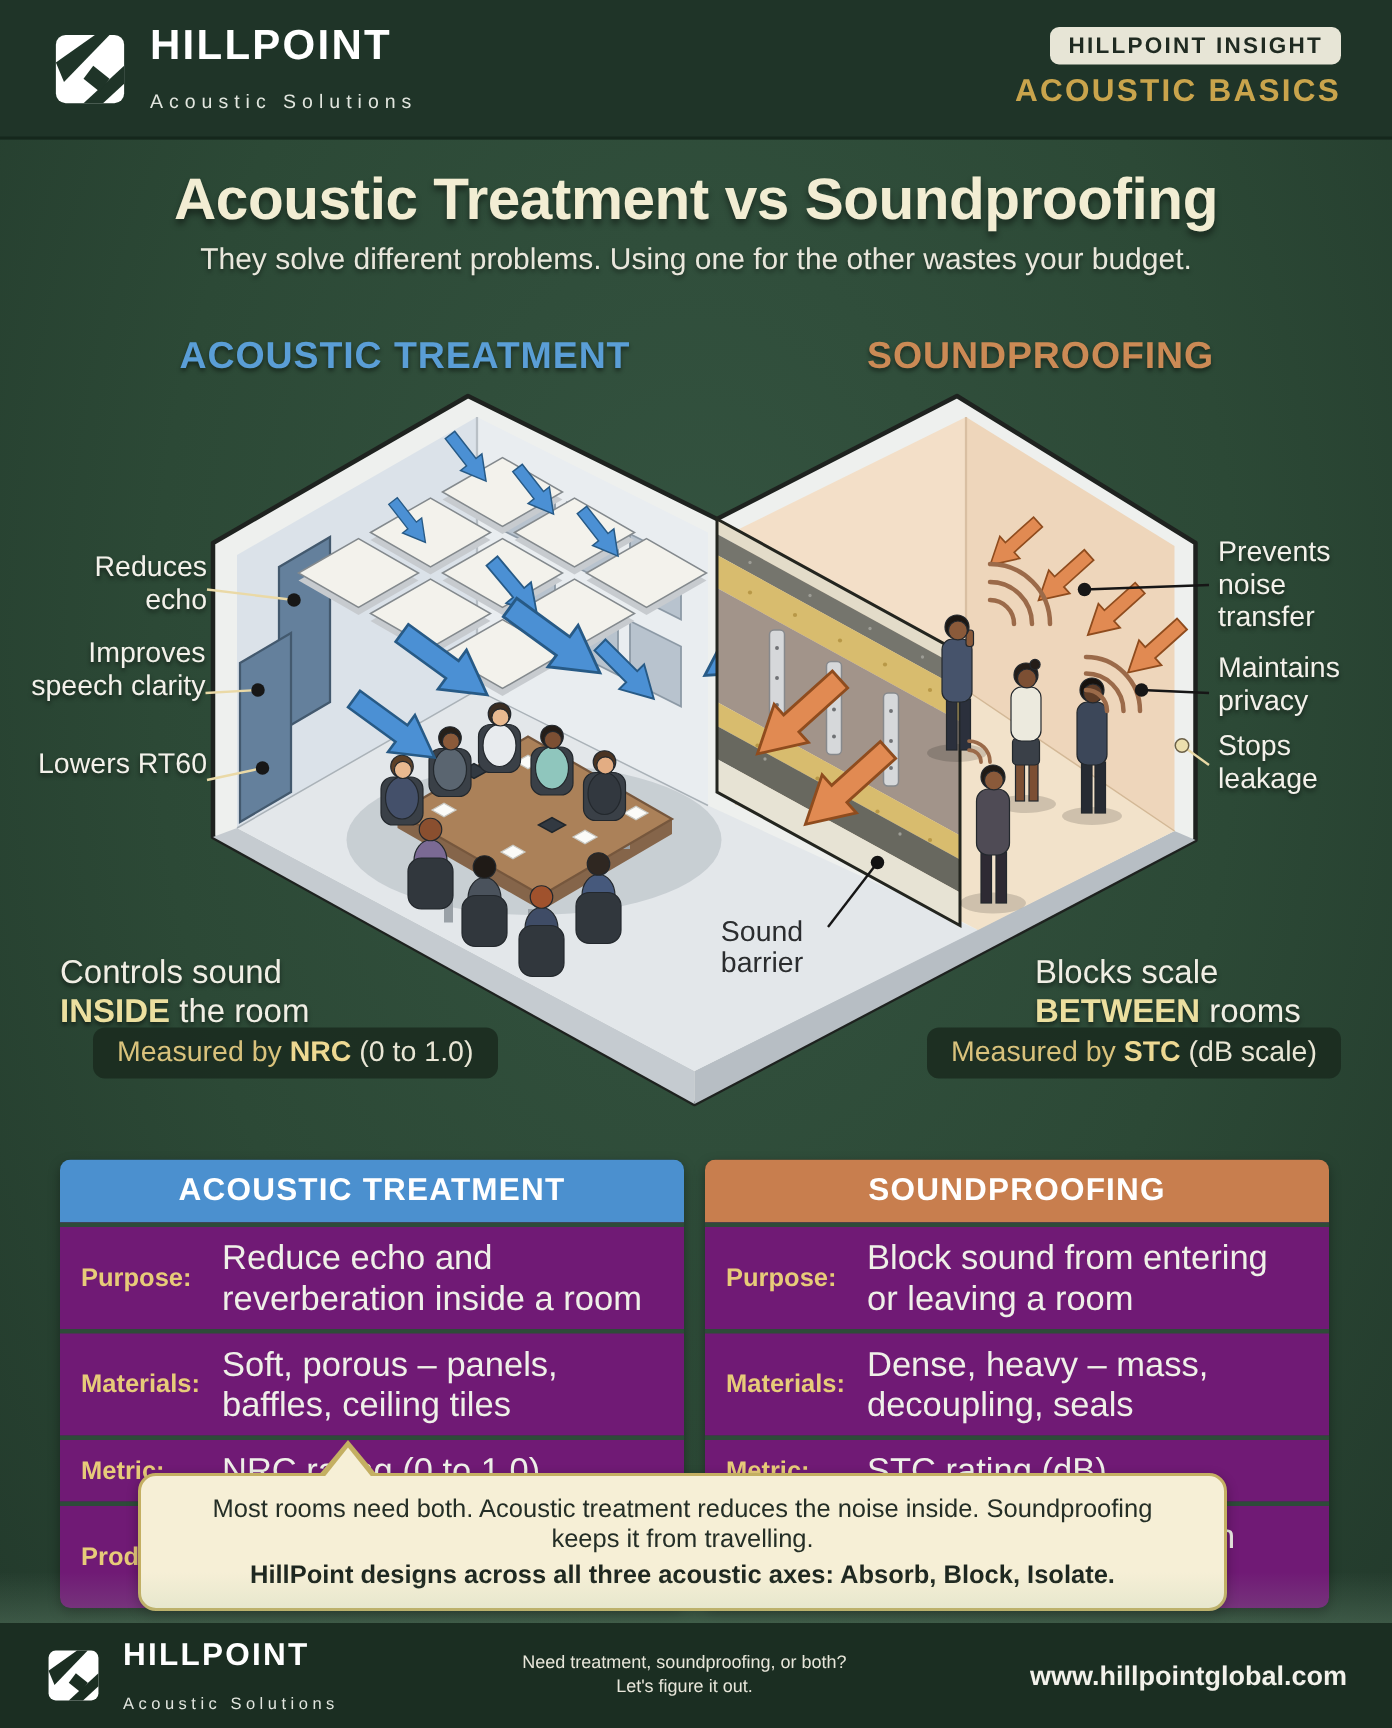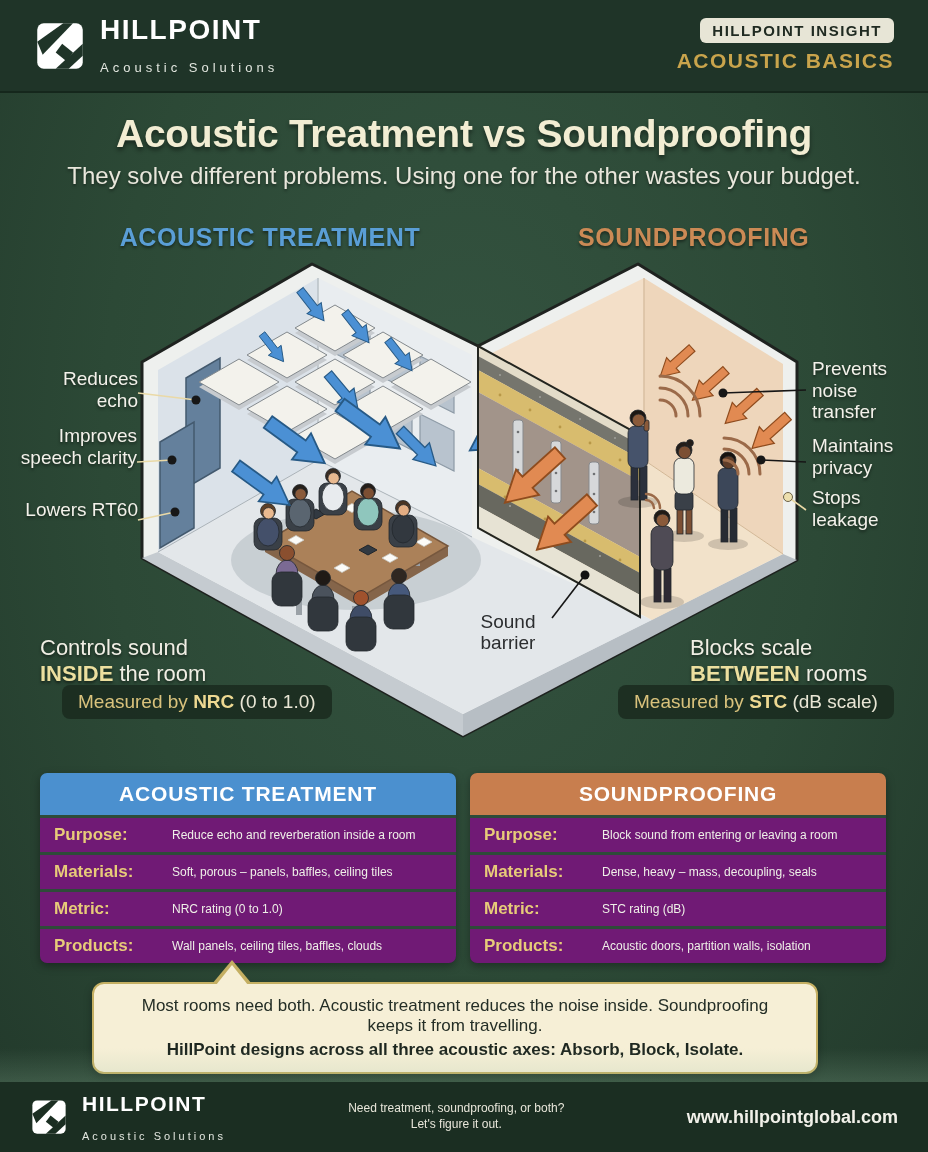--- a/index.html
+++ b/index.html
@@ -15,21 +15,21 @@
   .mark.small{width:38px;height:38px;}
   .brandtxt .bn{font-size:28px;font-weight:bold;color:#ffffff;letter-spacing:1.5px;line-height:1;}
   .brandtxt .bs{font-size:13px;color:#e2e6df;letter-spacing:4px;margin-top:16px;}
   .hdr-right{text-align:right;}
   .pill{display:inline-block;background:#e7e5d6;color:#202b22;font-weight:bold;font-size:15px;
         letter-spacing:1.5px;padding:4px 12px;border-radius:6px;}
   .series{margin-top:6px;font-size:21px;font-weight:bold;color:#c9a44c;letter-spacing:1.5px;}
   
   .title{position:absolute;left:0;top:112px;width:928px;text-align:center;font-size:39px;font-weight:bold;
          color:#f2edd3;text-shadow:0 3px 4px rgba(0,0,0,.45);letter-spacing:-.3px;}
-  .subtitle{position:absolute;left:0;top:162px;width:928px;text-align:center;font-size:24px;color:#e9e7dc;
+  .subtitle{position:absolute;left:0;top:162px;width:928px;text-align:center;font-size:20px;color:#e9e7dc;
             text-shadow:0 2px 3px rgba(0,0,0,.4);}
   .seclabel{position:absolute;top:223px;font-size:25px;font-weight:bold;letter-spacing:.6px;
             text-shadow:0 2px 3px rgba(0,0,0,.45);text-align:center;}
   .seclabel.blue{left:115px;width:310px;color:#5a9ed6;}
   .seclabel.orange{left:578px;width:220px;color:#cb8a55;}
   
   .callout{position:absolute;font-size:19px;color:#f3f1ea;line-height:1.14;text-shadow:0 2px 3px rgba(0,0,0,.5);}
   .callout.r{text-align:right;}
   .barrier-label{position:absolute;left:462px;top:611px;width:92px;text-align:center;font-size:19px;
                  color:#2b2d2f;line-height:1.12;font-weight:normal;}
@@ -44,21 +44,21 @@
   .dtable{position:absolute;top:773px;width:416px;border-radius:7px;overflow:hidden;
           box-shadow:0 3px 8px rgba(0,0,0,.35);background:#1e332a;}
   .dtable .thead{text-align:center;font-size:21px;font-weight:bold;color:#ffffff;letter-spacing:.8px;
                  padding:9px 0;}
   .thead.blue{background:#4b90cf;}
   .thead.orange{background:#c87e4e;}
   .trow{display:grid;grid-template-columns:108px 1fr;align-items:center;background:#701a75;
         border-top:3px solid #2e4b39;padding:7px 0;}
   .trow:first-of-type{border-top:none;}
   .trow .lab{font-weight:bold;font-size:17px;color:#e7cb79;padding-left:14px;}
-  .trow .val{font-size:12px;color:#eff0e8;padding-right:16px;margin-left:24px;}
+  .trow .val{font-size:23px;color:#eff0e8;padding-right:16px;}
   
   .note{position:absolute;left:92px;top:982px;width:726px;box-sizing:border-box;background:#f6efd6;
         border:2px solid #c4af62;border-radius:12px;padding:12px 24px;text-align:center;
         box-shadow:0 3px 8px rgba(0,0,0,.3);}
   .note .l1{font-size:17px;color:#242e26;}
   .note .l2{font-size:17px;font-weight:bold;color:#1d261f;margin-top:4px;}
   .note:before{content:"";position:absolute;left:118px;top:-24px;border-left:20px solid transparent;
                border-right:20px solid transparent;border-bottom:24px solid #c4af62;}
   .note:after{content:"";position:absolute;left:122px;top:-19px;border-left:16px solid transparent;
               border-right:16px solid transparent;border-bottom:20px solid #f6efd6;}

